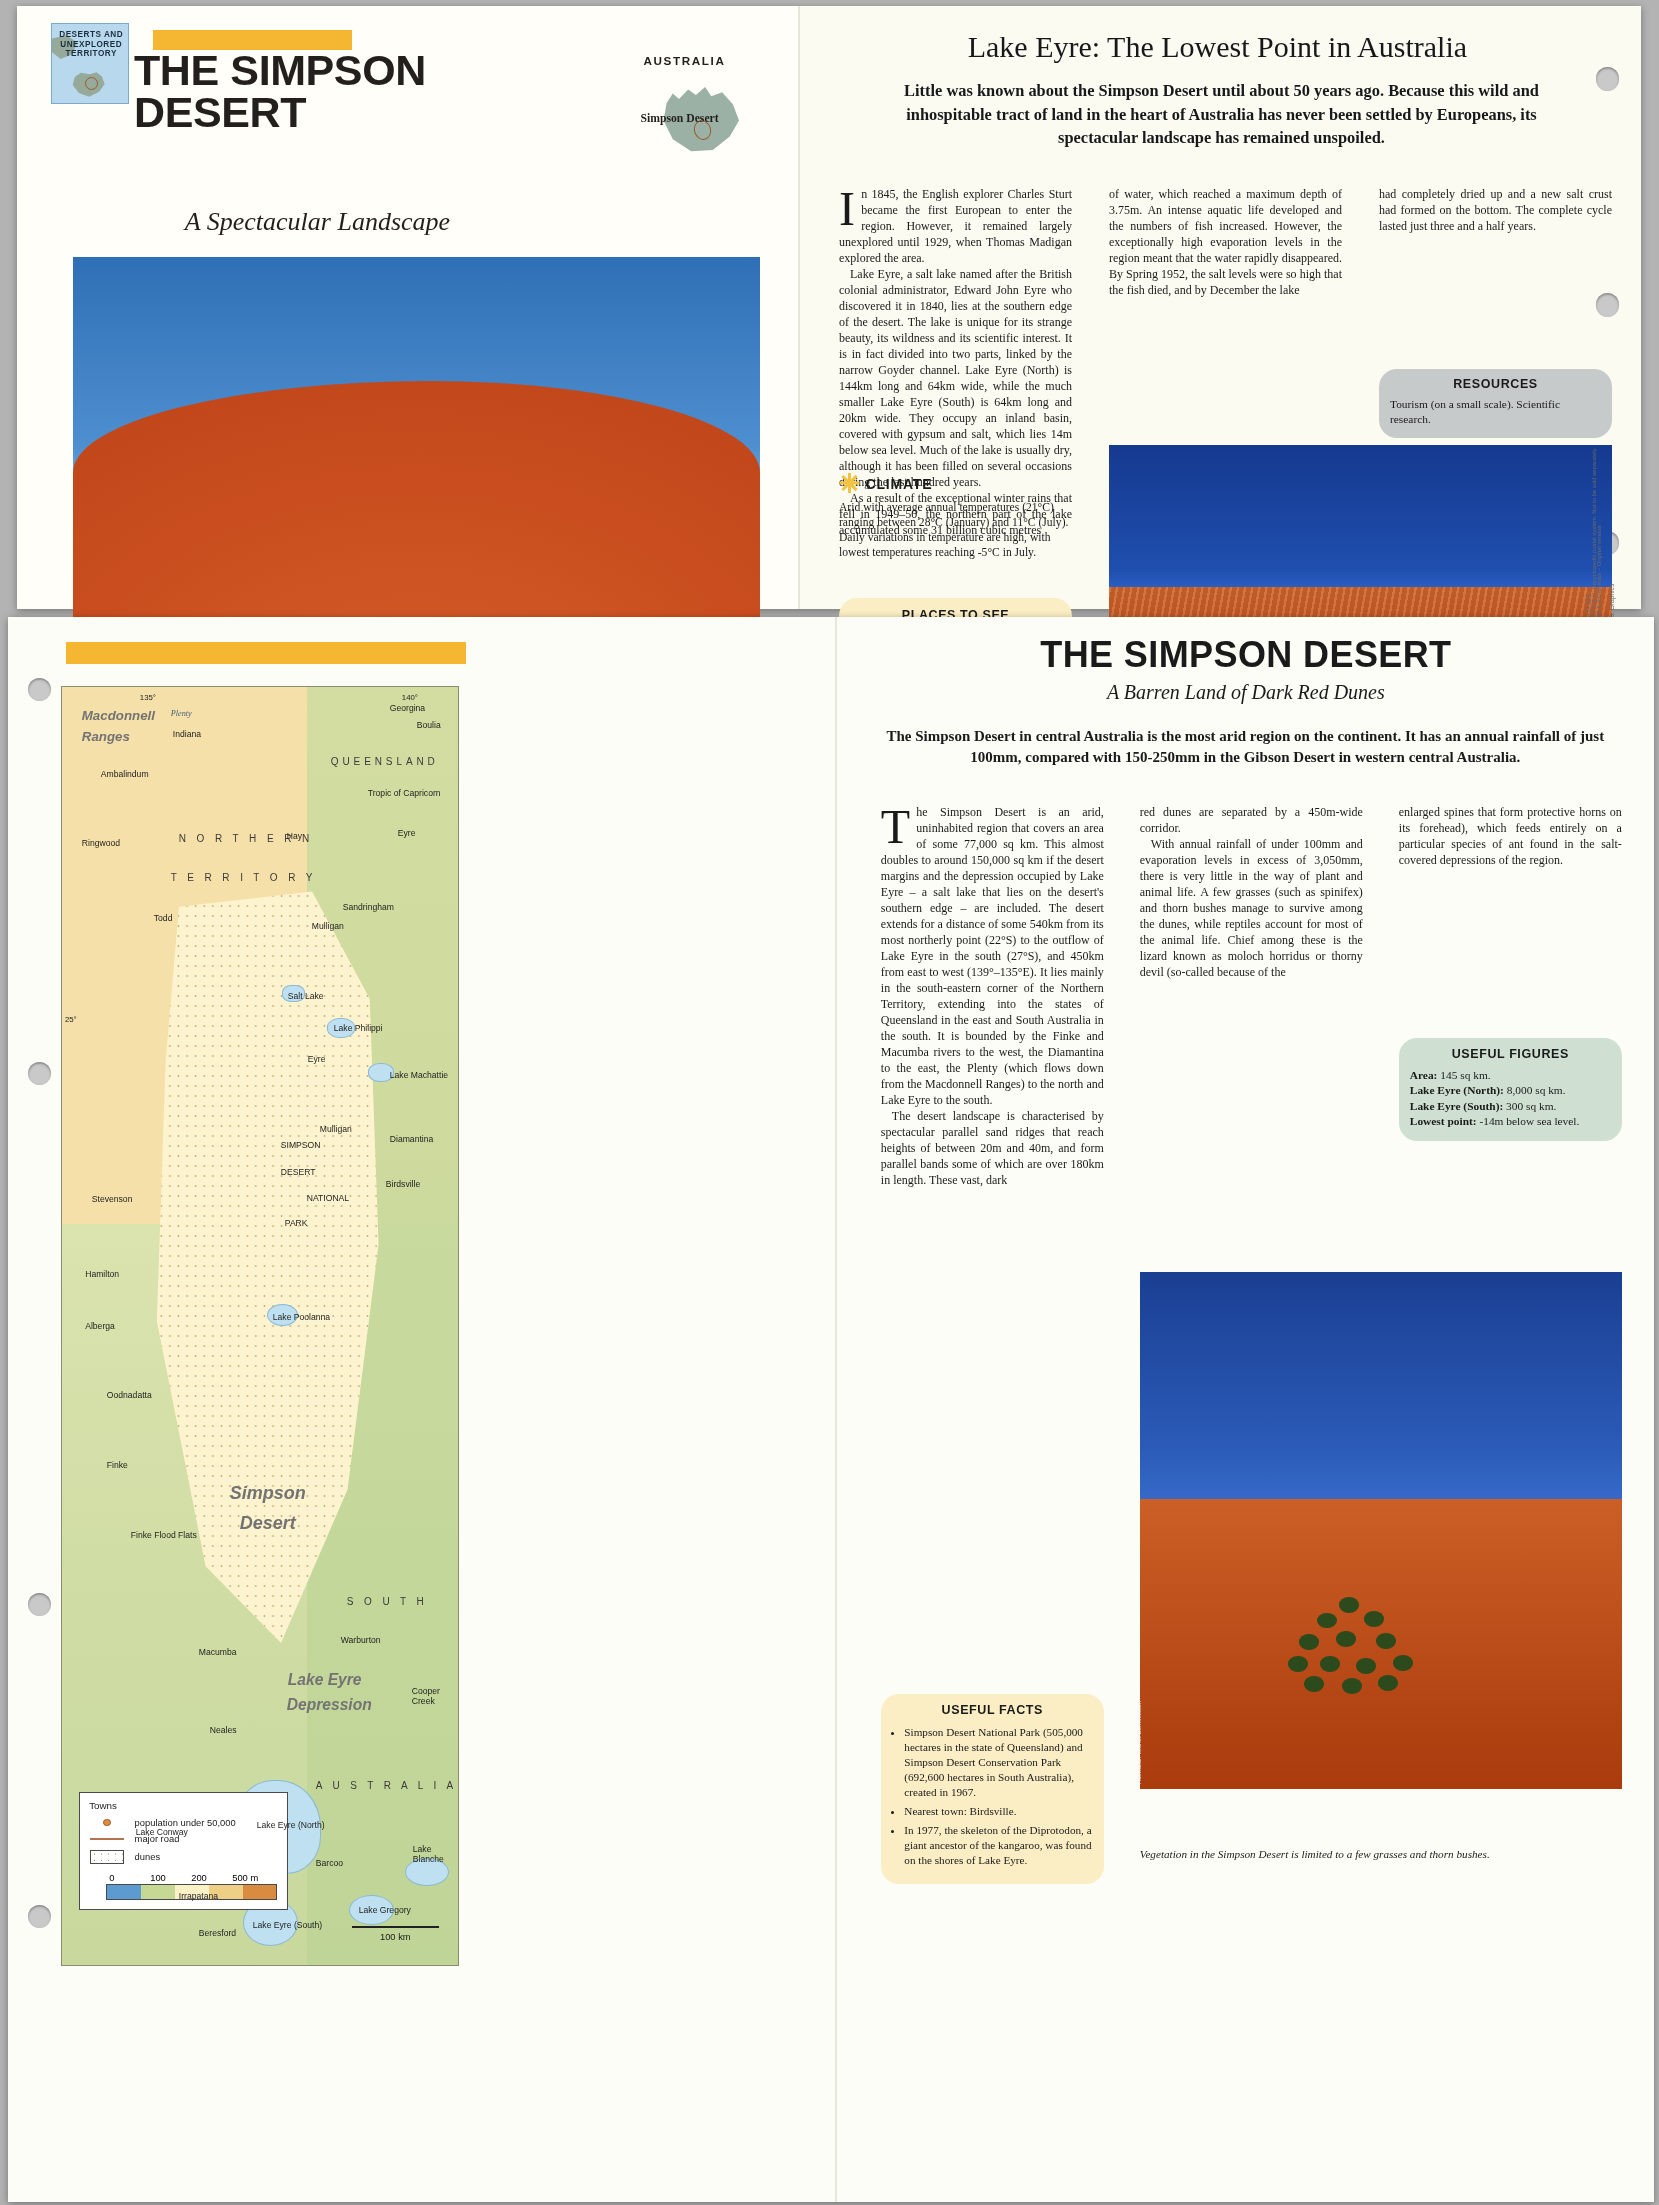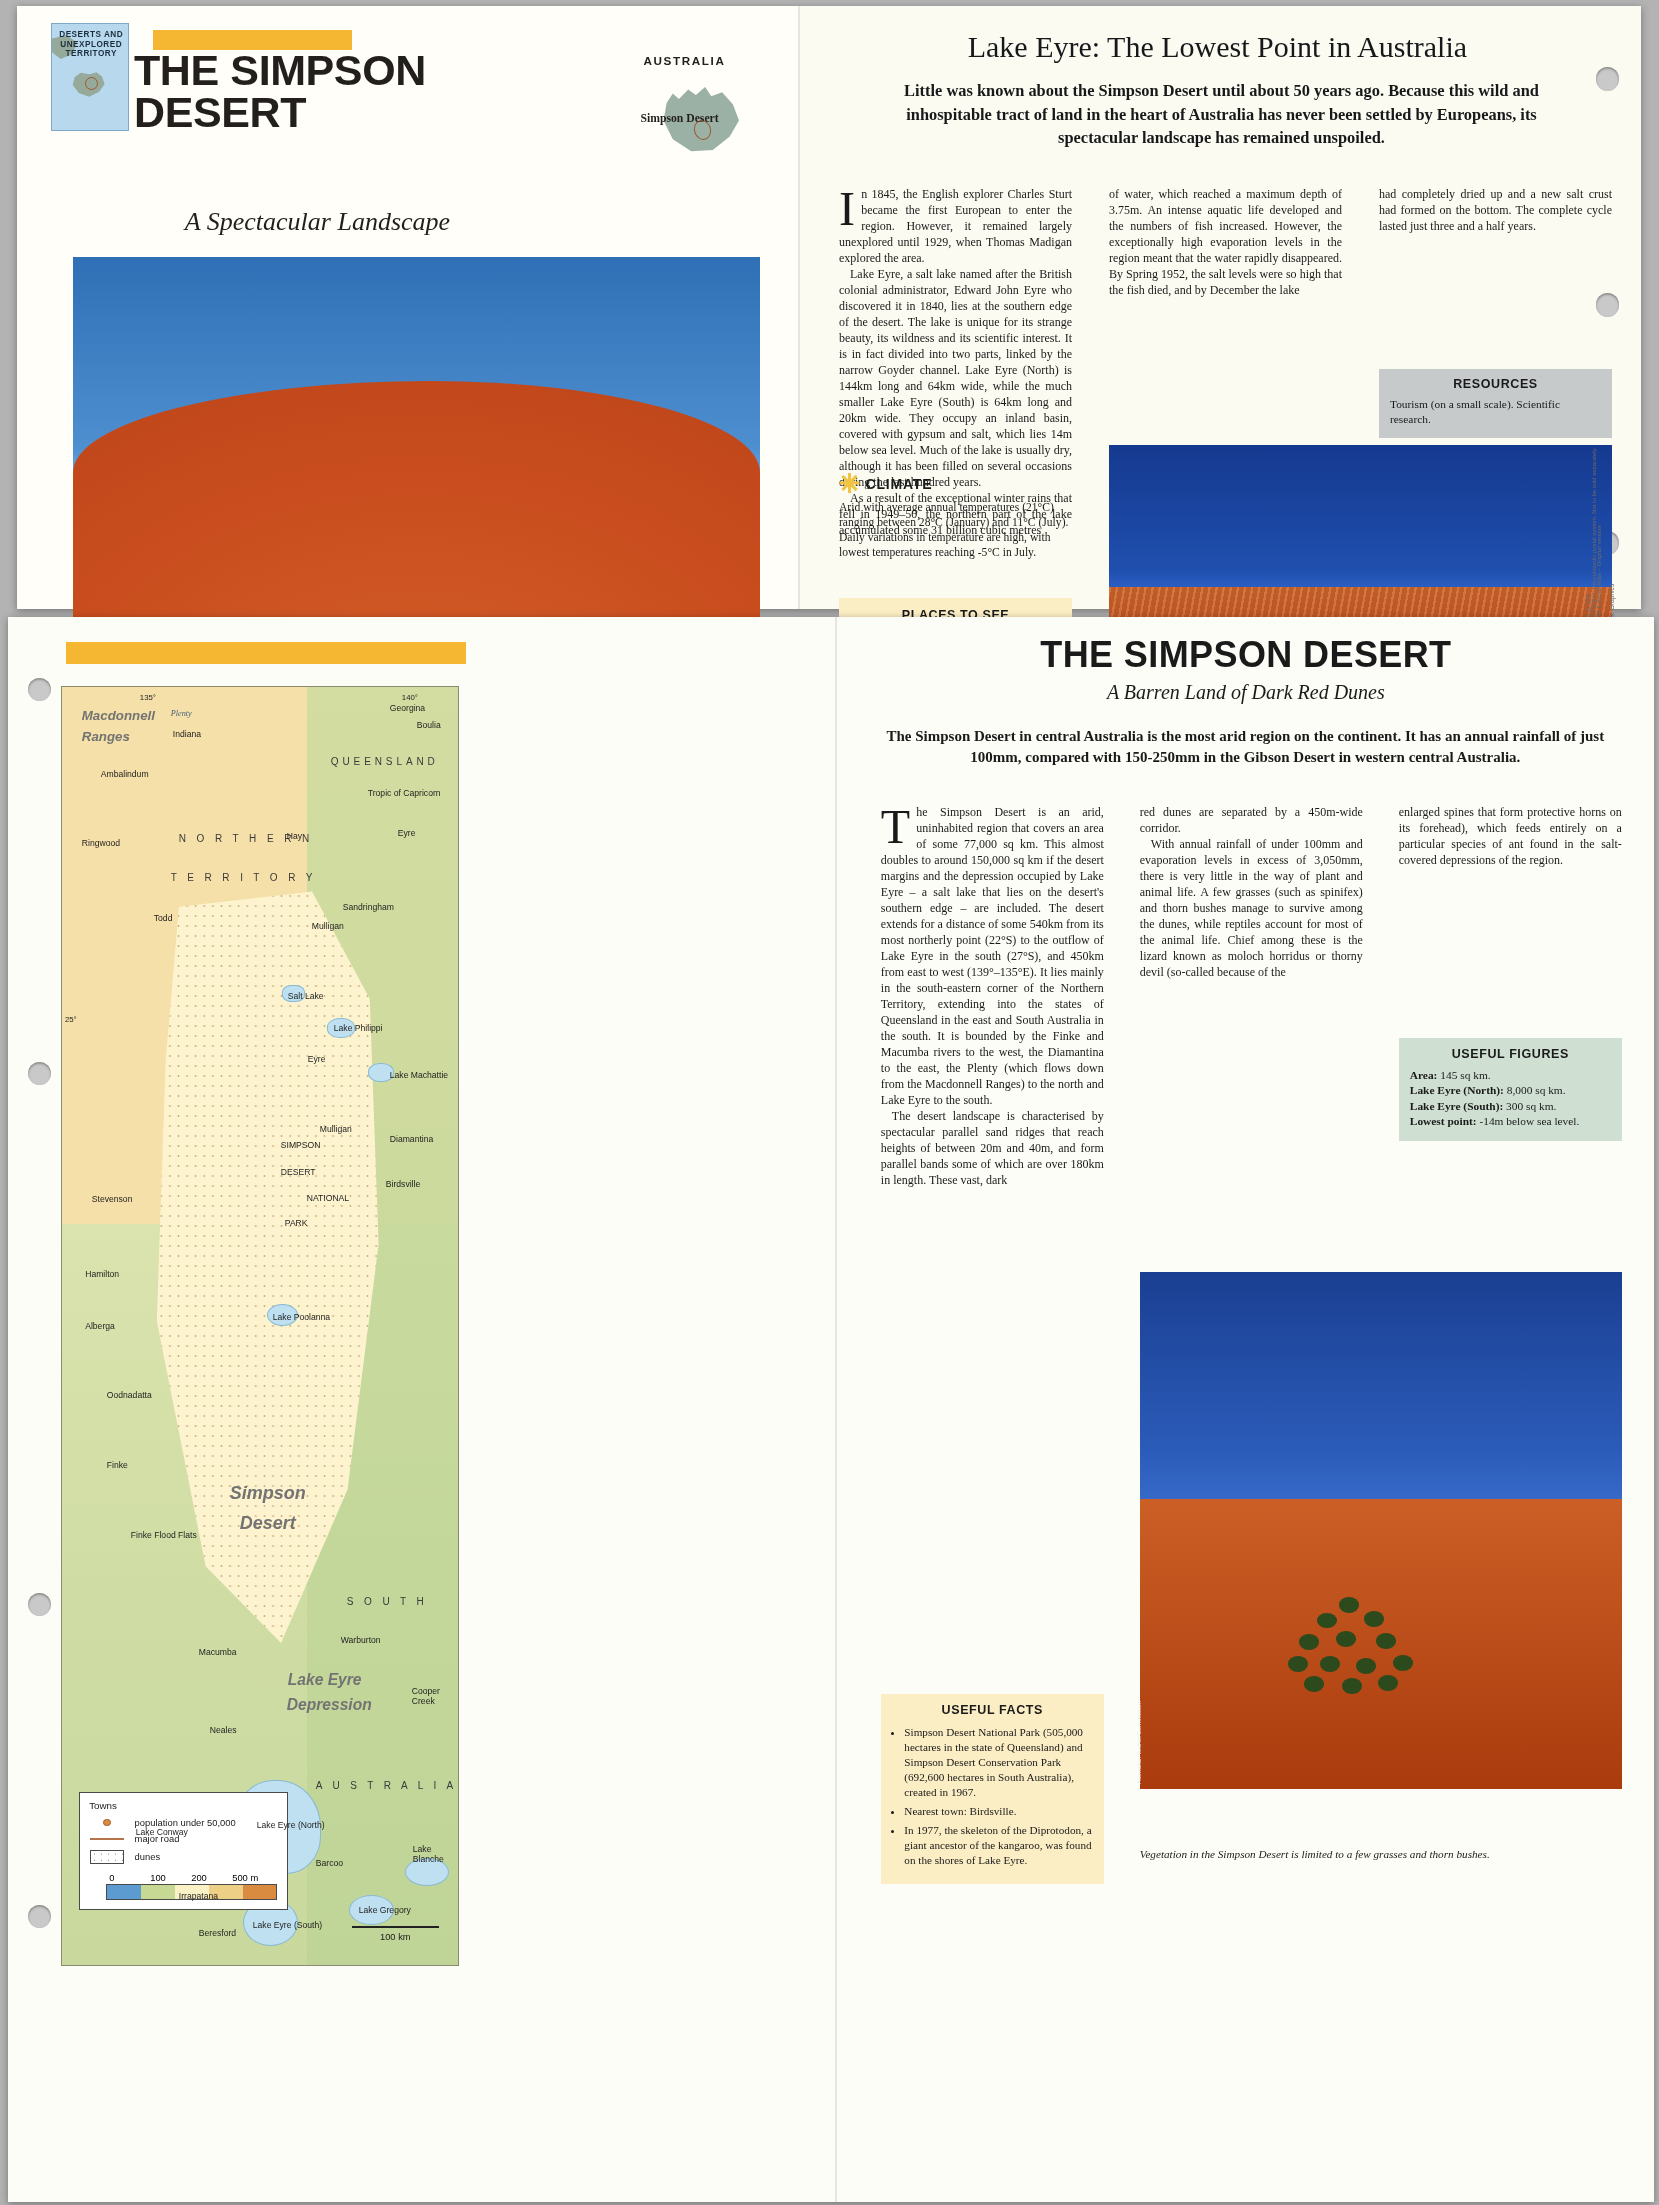--- a/index.html
+++ b/index.html
@@ -22,21 +22,21 @@
   .page-right { background:#fbfbf2; }
 
   .spine { position:absolute; top:0; bottom:0; width:2.3px; background:#e6e6dc; }
 
   
   .hole { position:absolute; width:23.4px; height:23.4px; border-radius:50%;
           background:#c9c9c9; box-shadow:inset 0 1.6px 2.3px rgba(0,0,0,.35); }
 
   
   .thumbmap {
-    position:absolute; left:34px; top:17px; width:78px; height:108px;
+    position:absolute; left:34px; top:17px; width:78px; height:81px;
     background:#b8d8ee; border:0.8px solid #7fa9c8; overflow:hidden;
   }
   .thumbmap .lbl {
     position:absolute; left:4.7px; top:6.2px; width:69px;
     font-family:"Liberation Sans", sans-serif; font-weight:bold;
     font-size:8.2px; line-height:9.4px; letter-spacing:0.5px;
     color:#1b2e3d; text-align:center;
   }
   .thumbmap .au { position:absolute; left:20px; top:47px; width:34px; height:26.5px;
     background:#96aa9c; clip-path:polygon(8% 22%,26% 6%,52% 12%,72% 4%,88% 20%,96% 48%,80% 78%,50% 96%,20% 82%,2% 52%); }
@@ -94,21 +94,21 @@
   .cols { position:absolute; left:39px; top:180px; width:773px; }
   .col { position:absolute; top:0; width:233px;
     font-size:12px; line-height:16px; text-align:justify; color:#1a1a1a; }
   .col p { margin:0; text-indent:11px; }
   .col p.first { text-indent:0; }
   .dropcap { float:left; font-size:48px; line-height:39px; padding:3.1px 6.2px 0 0;
     font-family:"Liberation Serif", serif; }
 
   .c1 { left:0; } .c2 { left:270px; } .c3 { left:540px; }
 
-  .box { position:absolute; padding:9.4px 12.5px 11px; }
+  .box { position:absolute; padding:9.4px 12.5px 11px;border-radius:18px; }
   .box-h { font-family:"Liberation Sans", sans-serif; font-weight:bold;
     font-size:12.5px; letter-spacing:0.6px; text-align:center; color:#1a1a1a; }
   .box-b { font-size:11.4px; line-height:15px; margin-top:6.2px; color:#1a1a1a; }
 
   .resources { left:540px; top:183px; width:233px; background:#c6cacb; padding:7.8px 11px 11px; }
   .resources .box-b { text-align:left; }
 
   .climate-h { position:absolute; left:0; top:290px; width:233px;
     font-family:"Liberation Sans", sans-serif; font-weight:bold; font-size:14px;
     letter-spacing:0.8px; color:#1a1a1a; }

